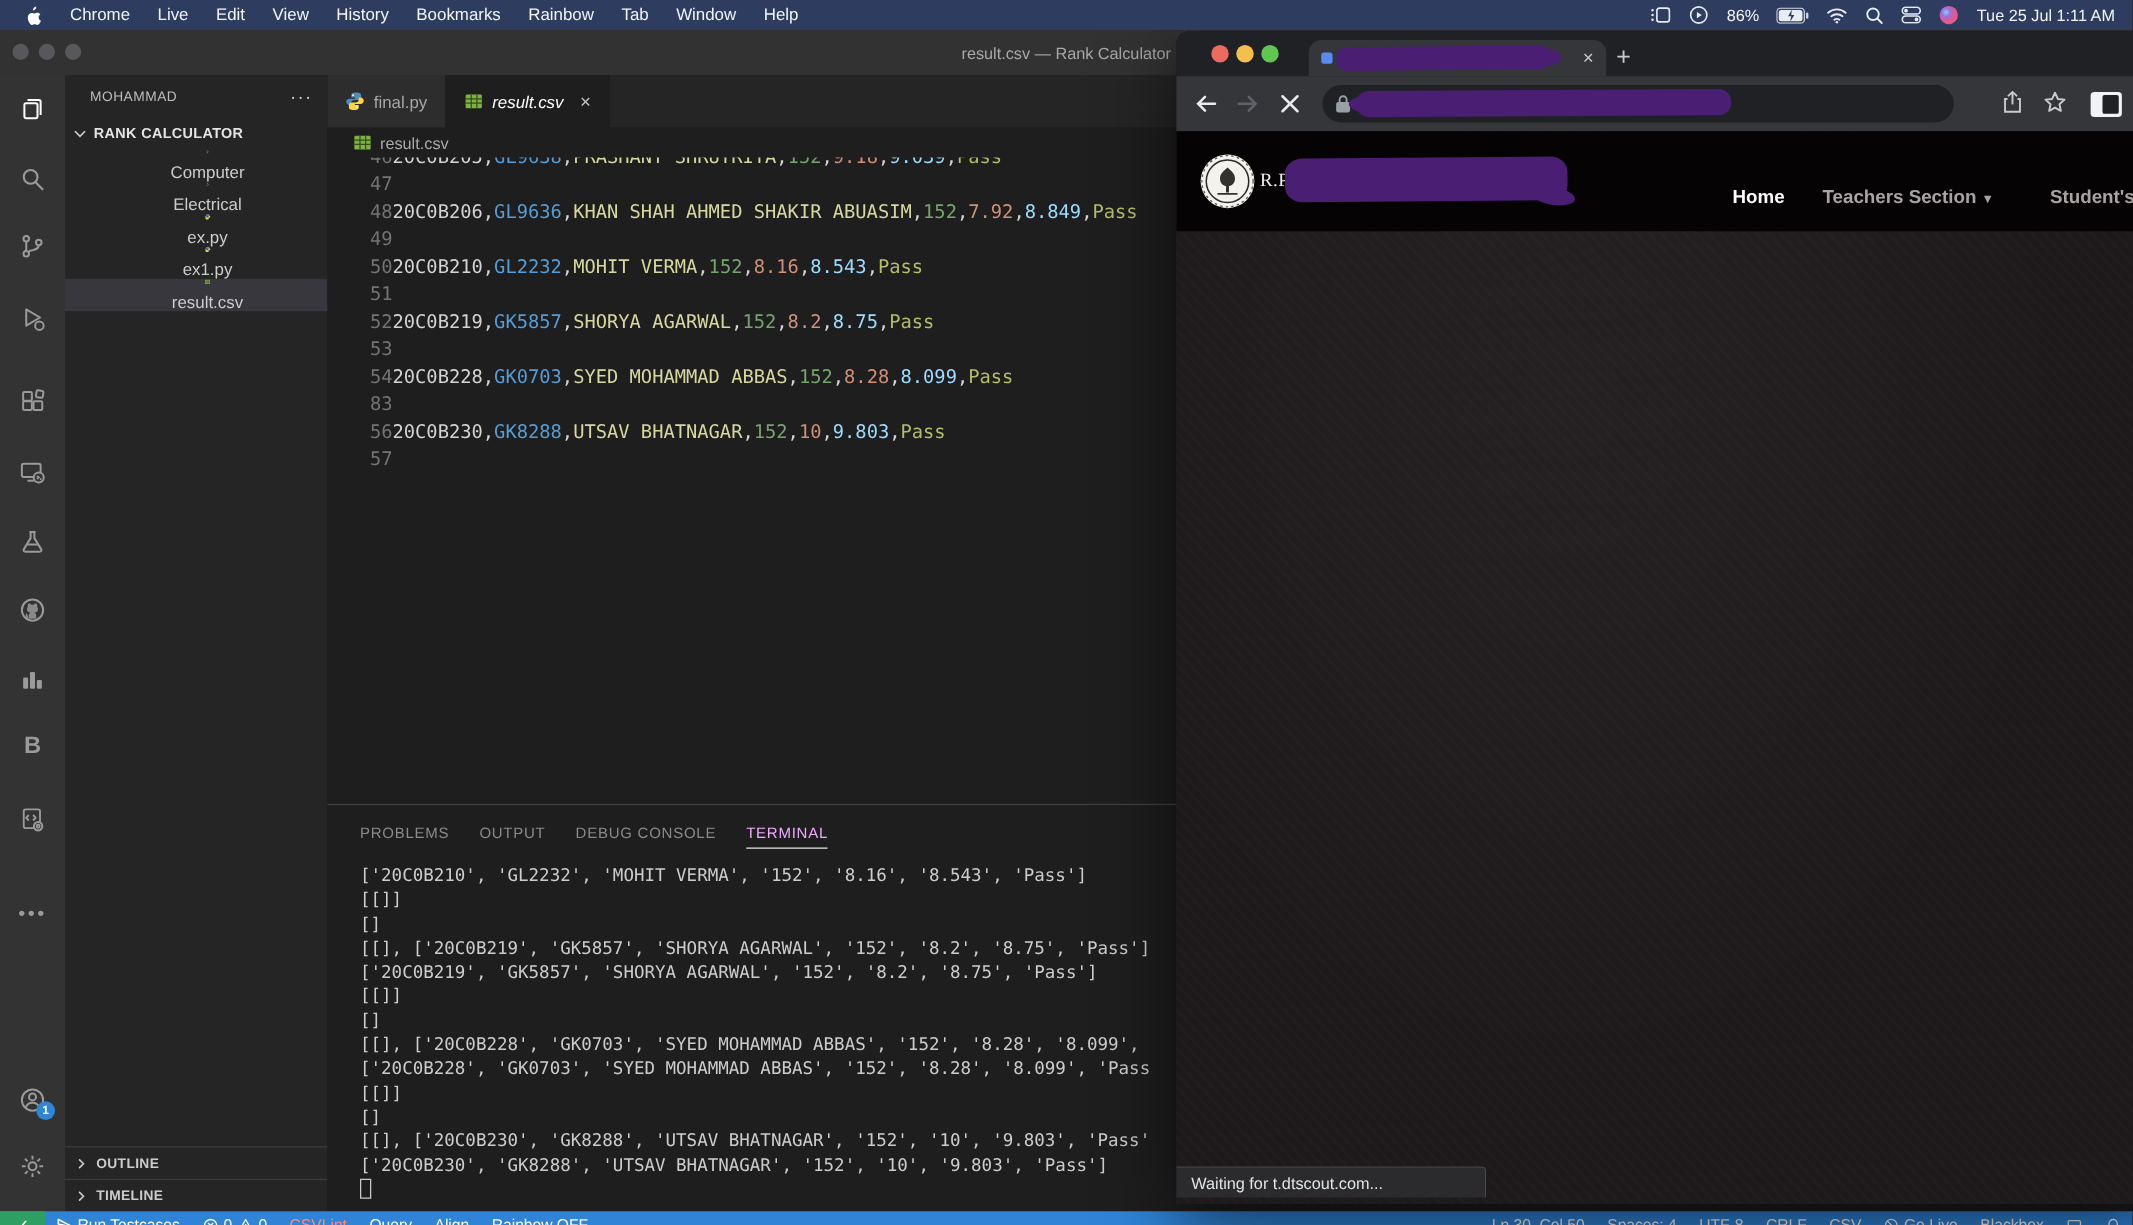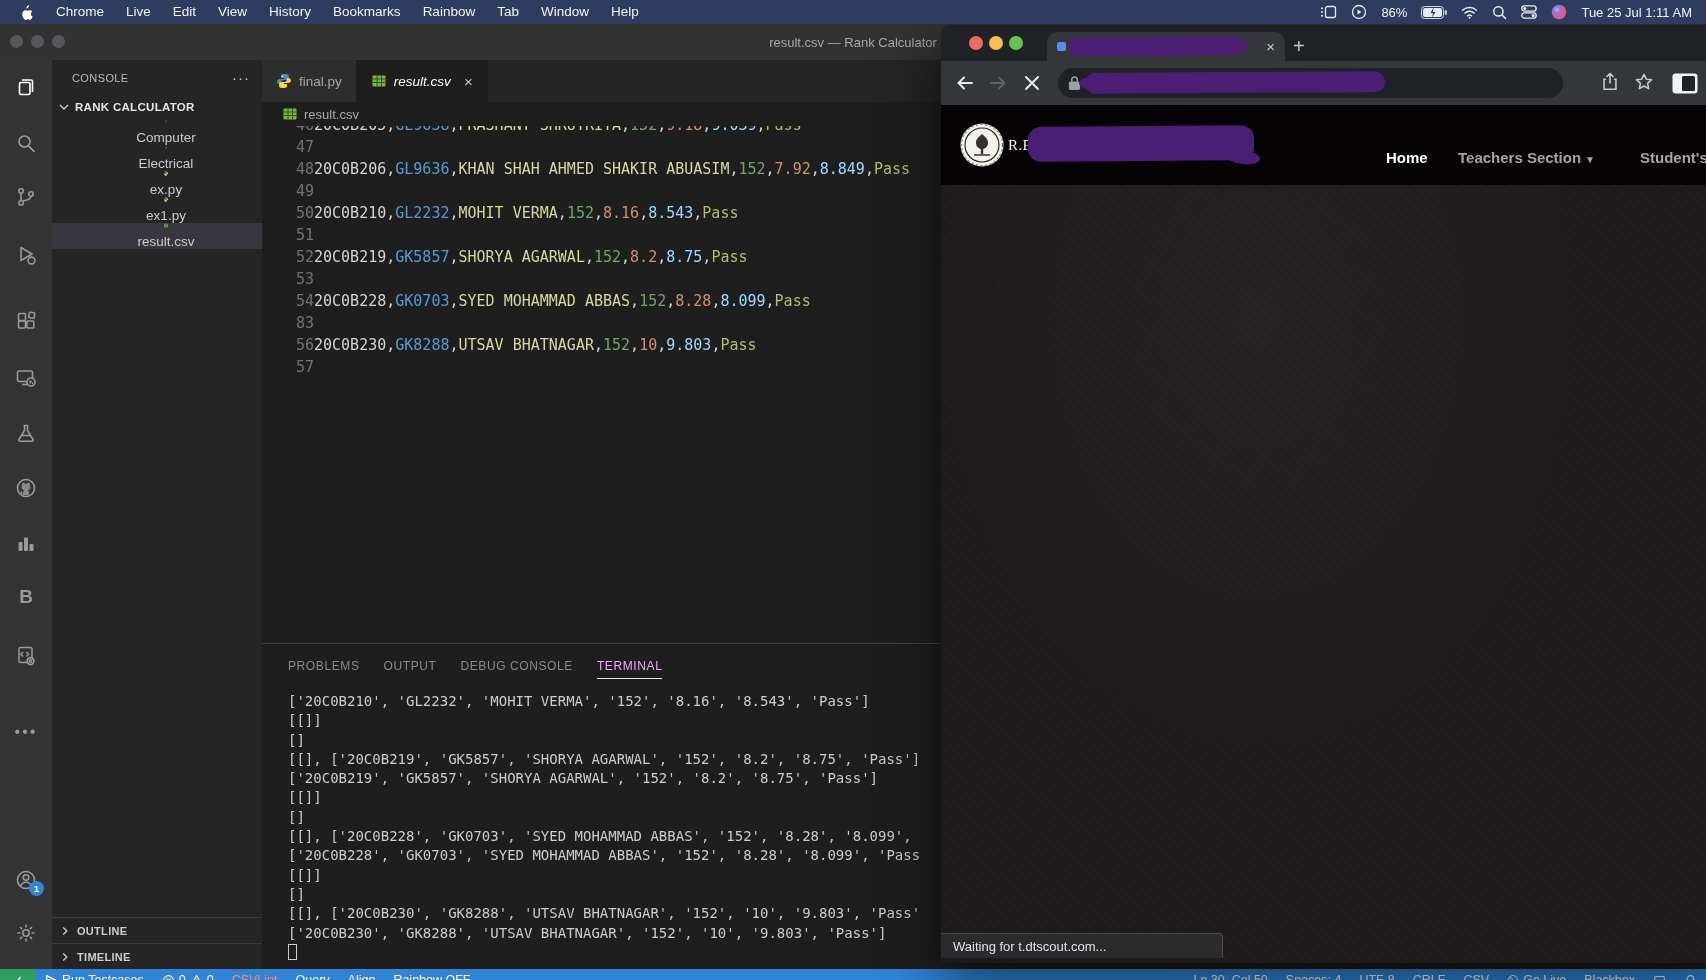--- a/index.html
+++ b/index.html
@@ -99,21 +99,21 @@
                 background:var(--page_body_bg);
                 background-image:radial-gradient(ellipse at 40% 25%, rgba(255,255,255,.03), transparent 60%),
                 repeating-linear-gradient(47deg, rgba(255,255,255,.012) 0 2px, transparent 2px 7px); }
   #site-header { position:absolute; left:0; top:0; right:0; height:80px; background:#060304;
                  display:flex; align-items:center; }
   #brand { color:#f3f3ef; font-family:"Liberation Serif", serif; font-size:15px;
            letter-spacing:.4px; margin-left:3px; }
   .nav-link { position:absolute; font-size:15px; font-weight:bold; color:#a9a4a4; top:44px; white-space:nowrap; }
   .nav-link.active { color:#ffffff; }
   .caret { font-size:10px; margin-left:4px; color:#a9a4a4; }
-  #load-tip { position:absolute; left:0; bottom:5px; width:282px; height:25px; background:#2b2b2e;
+  #load-tip { position:absolute; left:0; bottom:5px; width:248px; height:25px; background:#2b2b2e;
               border:1px solid #4a4a4e; border-left:none; border-bottom:none; border-radius:0 4px 0 0;
               color:#e2e3e6; font-size:13px; display:flex; align-items:center; padding-left:12px; }
 
   
   .redact { background:var(--redaction_purple); }
   #redact-tab { position:absolute; left:22px; top:5px; width:172px; height:19px; border-radius:9px/8px;
                 transform:rotate(-.6deg); }
   #redact-tab::after { content:""; position:absolute; right:-8px; top:4px; width:16px; height:12px;
                        border-radius:50%; background:inherit; }
   #redact-url { position:absolute; left:27px; top:4px; width:300px; height:21px; border-radius:10px;
@@ -298,21 +298,21 @@
     <span class="act-icon" style="top:861px">
         <svg viewBox="0 0 24 24" width="24" height="24" fill="none" stroke="currentColor" stroke-width="1.6">
           <circle cx="12" cy="12" r="3.2"></circle>
           <path d="M12 3.5v3M12 17.5v3M20.5 12h-3M6.5 12h-3M18 6l-2.1 2.1M8.1 15.9 6 18M18 18l-2.1-2.1M8.1 8.1 6 6"></path>
         </svg>
       </span>
   </div>
 
   <div id="sidebar">
     <div id="expl-header">
-      <span>CONSOLE</span>
+      <span>MOHAMMAD</span>
       <span id="expl-more">···</span>
     </div>
     <div class="tree-root">
       <svg width="16" height="16" viewBox="0 0 16 16" fill="none" stroke="#cccccc" stroke-width="1.4">
           <path d="M4 6l4 4 4-4"></path>
         </svg>
       <span>RANK CALCULATOR</span>
     </div>
     <div id="file-tree">
         <div class="tree-item">

